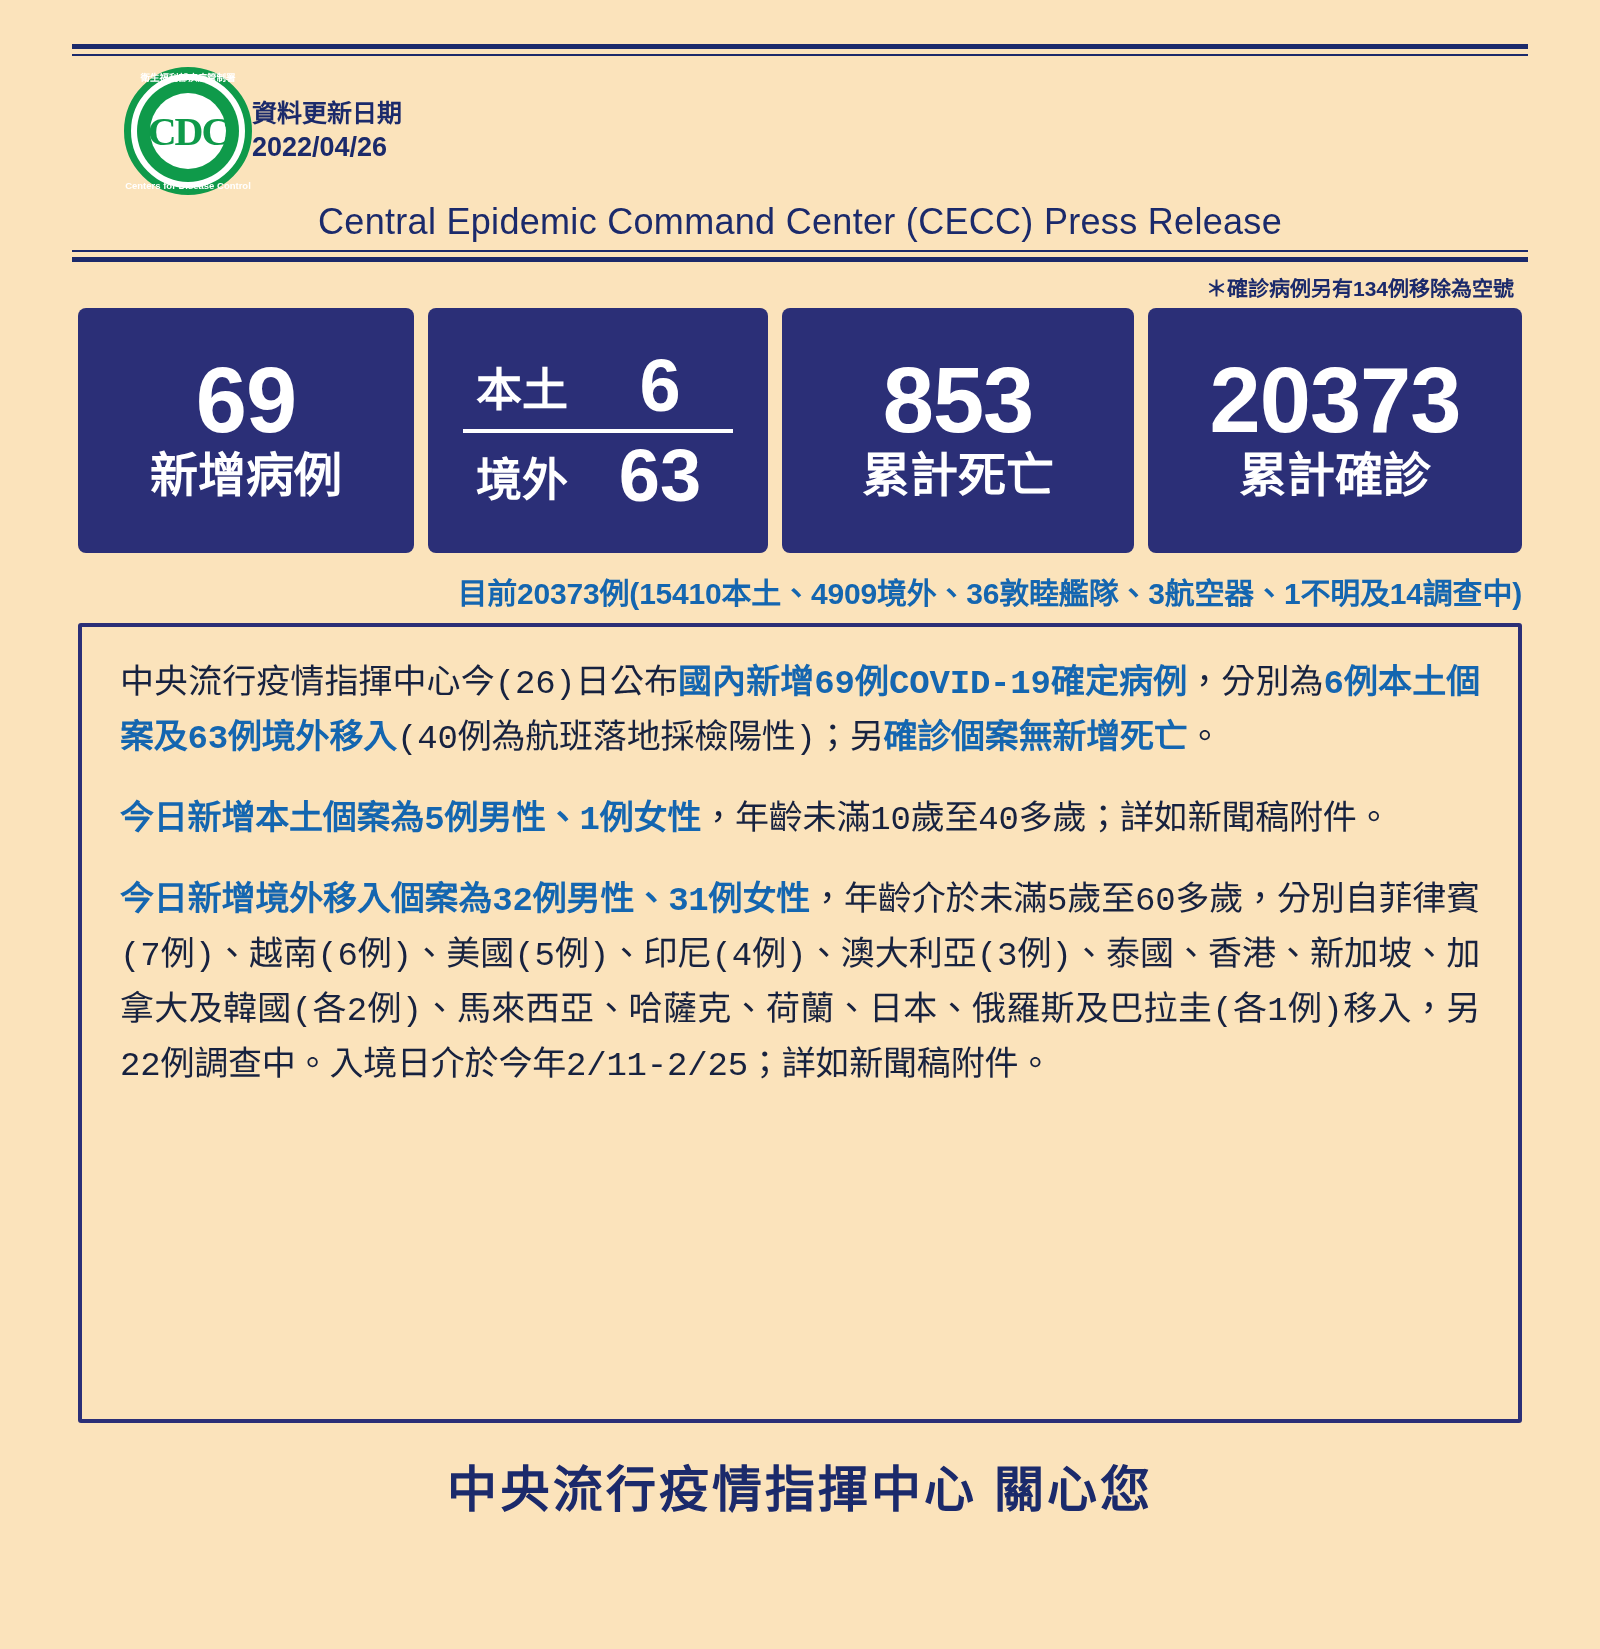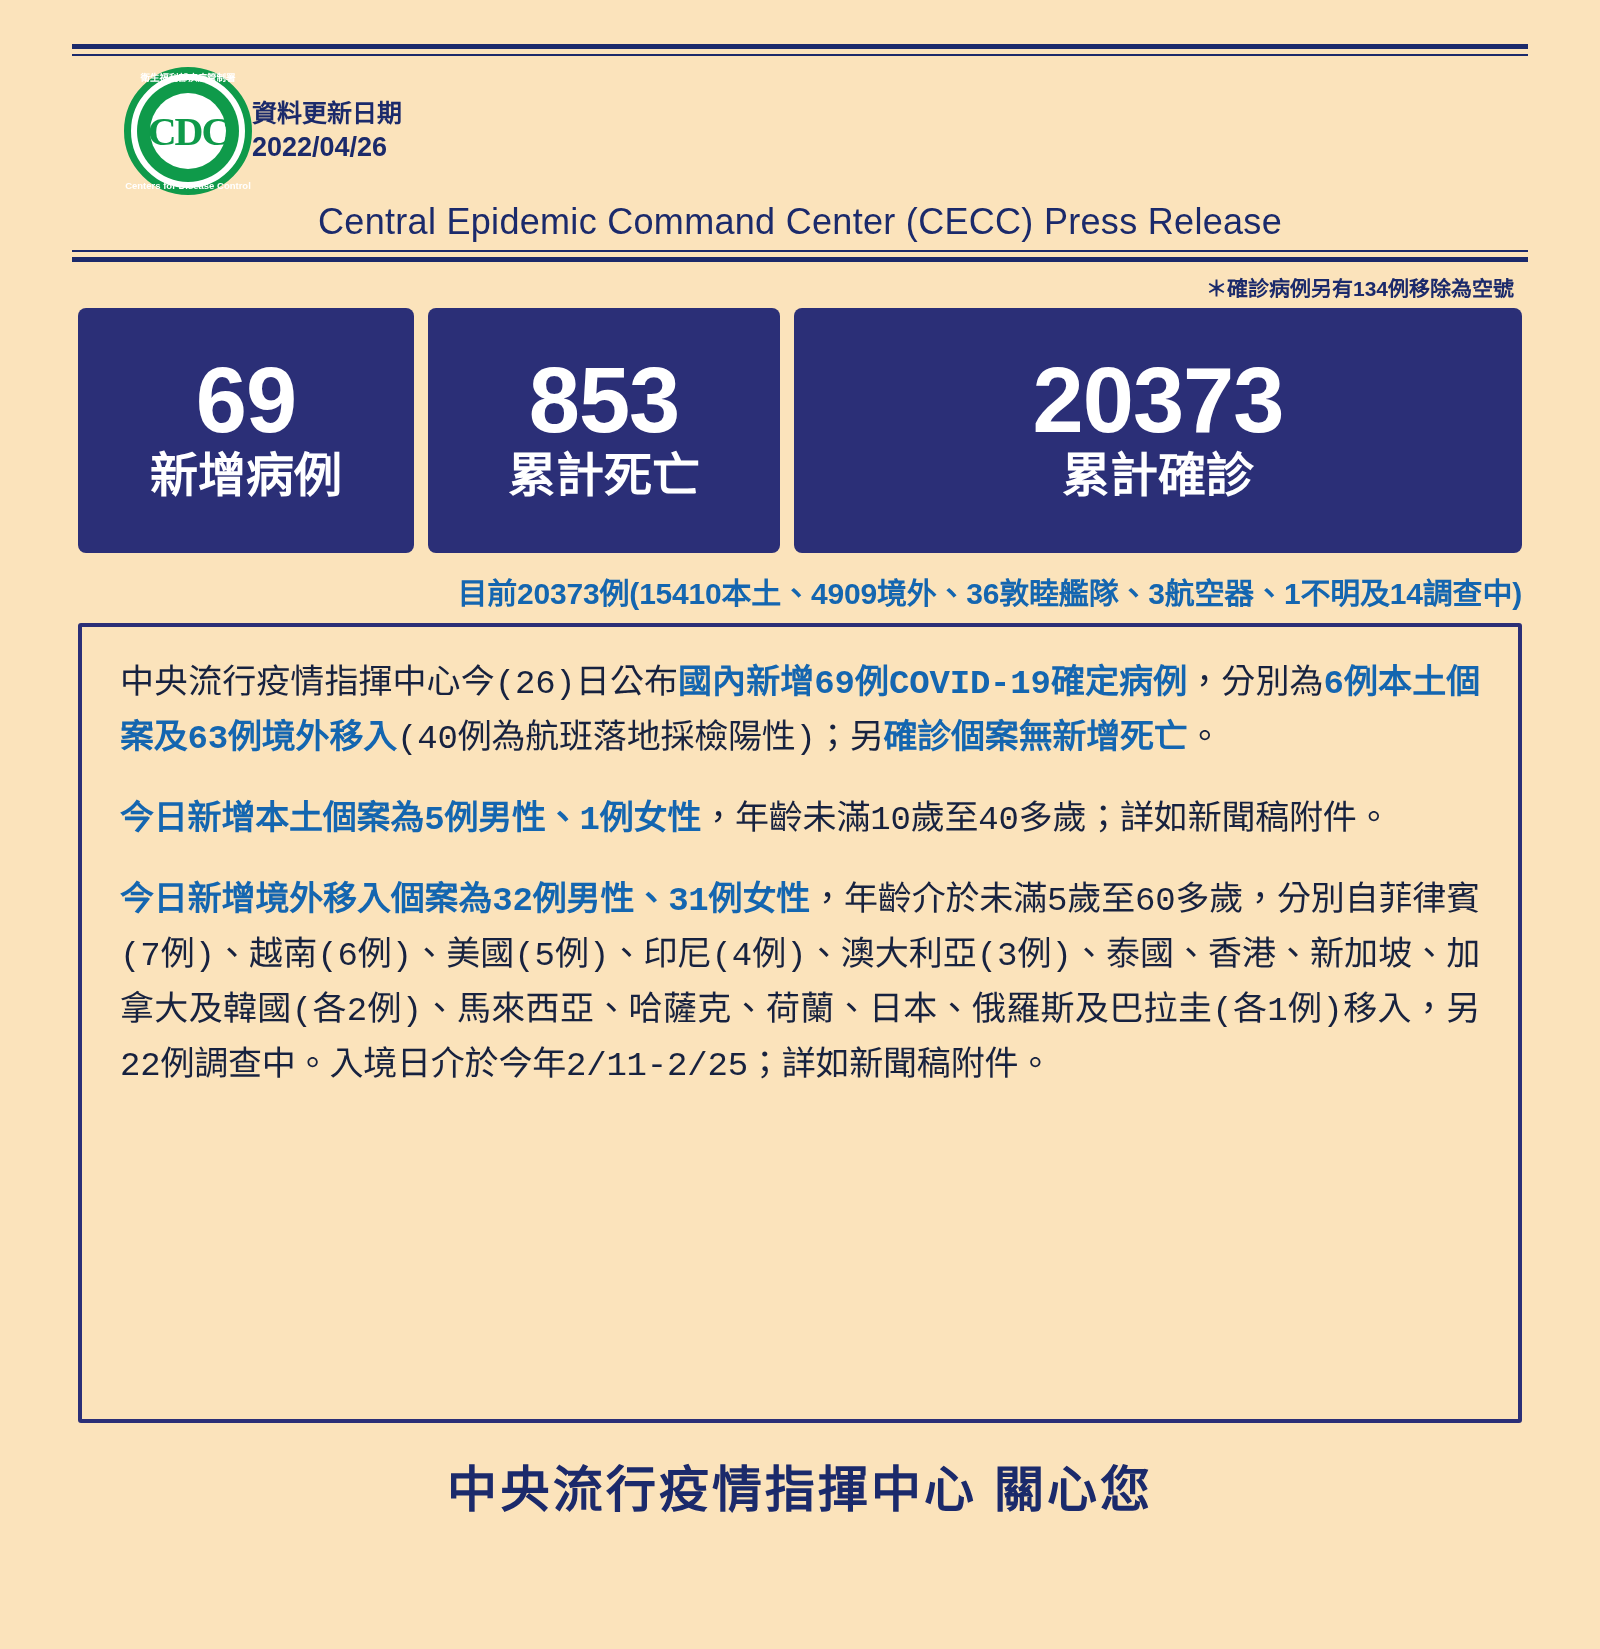--- a/index.html
+++ b/index.html
@@ -296,20 +296,31 @@
 
   <div class="footnote">＊確診病例另有134例移除為空號</div>
 
   <div class="stats">
 
     <div class="box box-1">
       <div class="big-num">69</div>
       <div class="box-label">新增病例</div>
     </div>
 
+    <div class="box box-2">
+      <div class="split-row">
+        <div class="split-label">本土</div>
+        <div class="split-value">6</div>
+      </div>
+      <div class="split-divider"></div>
+      <div class="split-row">
+        <div class="split-label">境外</div>
+        <div class="split-value">63</div>
+      </div>
+    </div>
 
     <div class="box box-3">
       <div class="big-num">853</div>
       <div class="box-label">累計死亡</div>
     </div>
 
     <div class="box box-4">
       <div class="big-num wide">20373</div>
       <div class="box-label">累計確診</div>
     </div>

